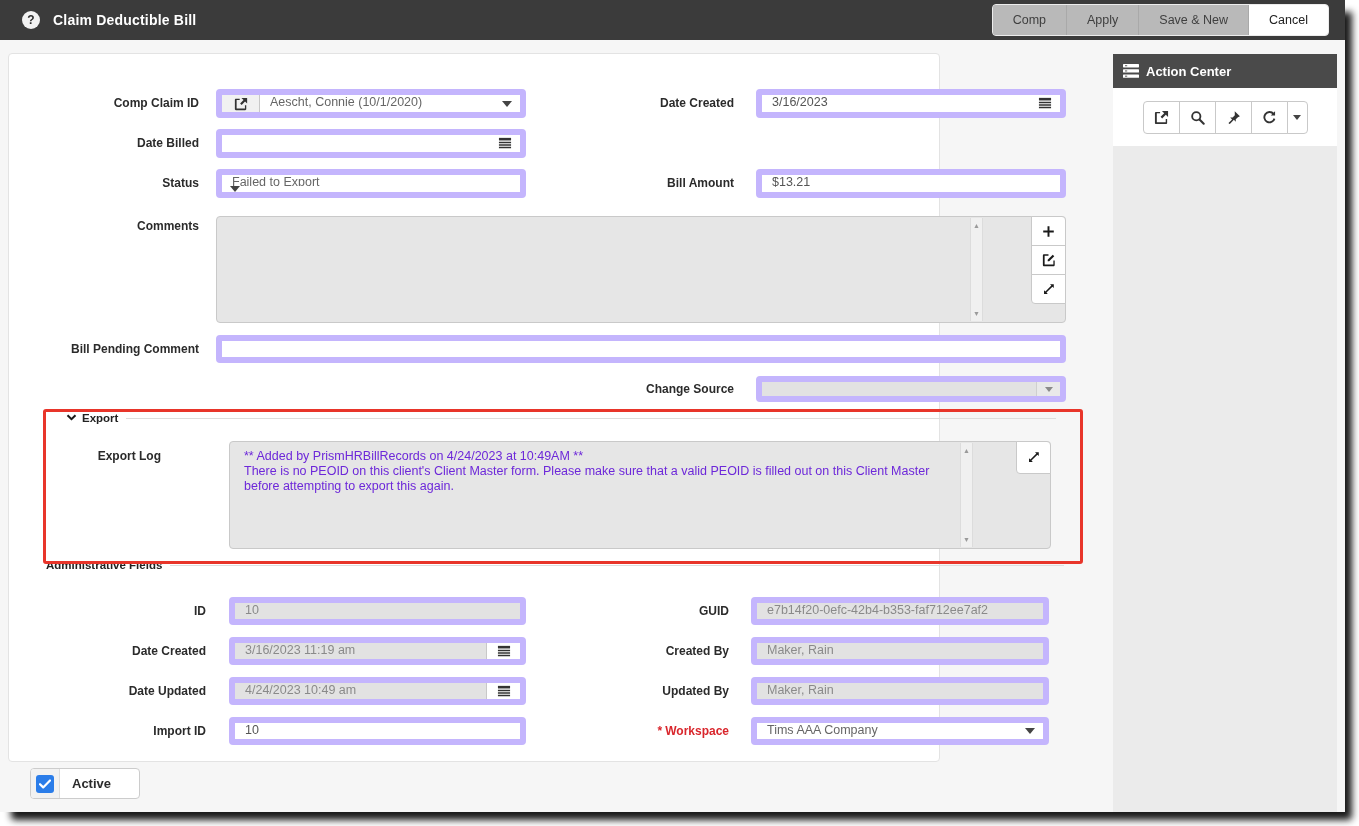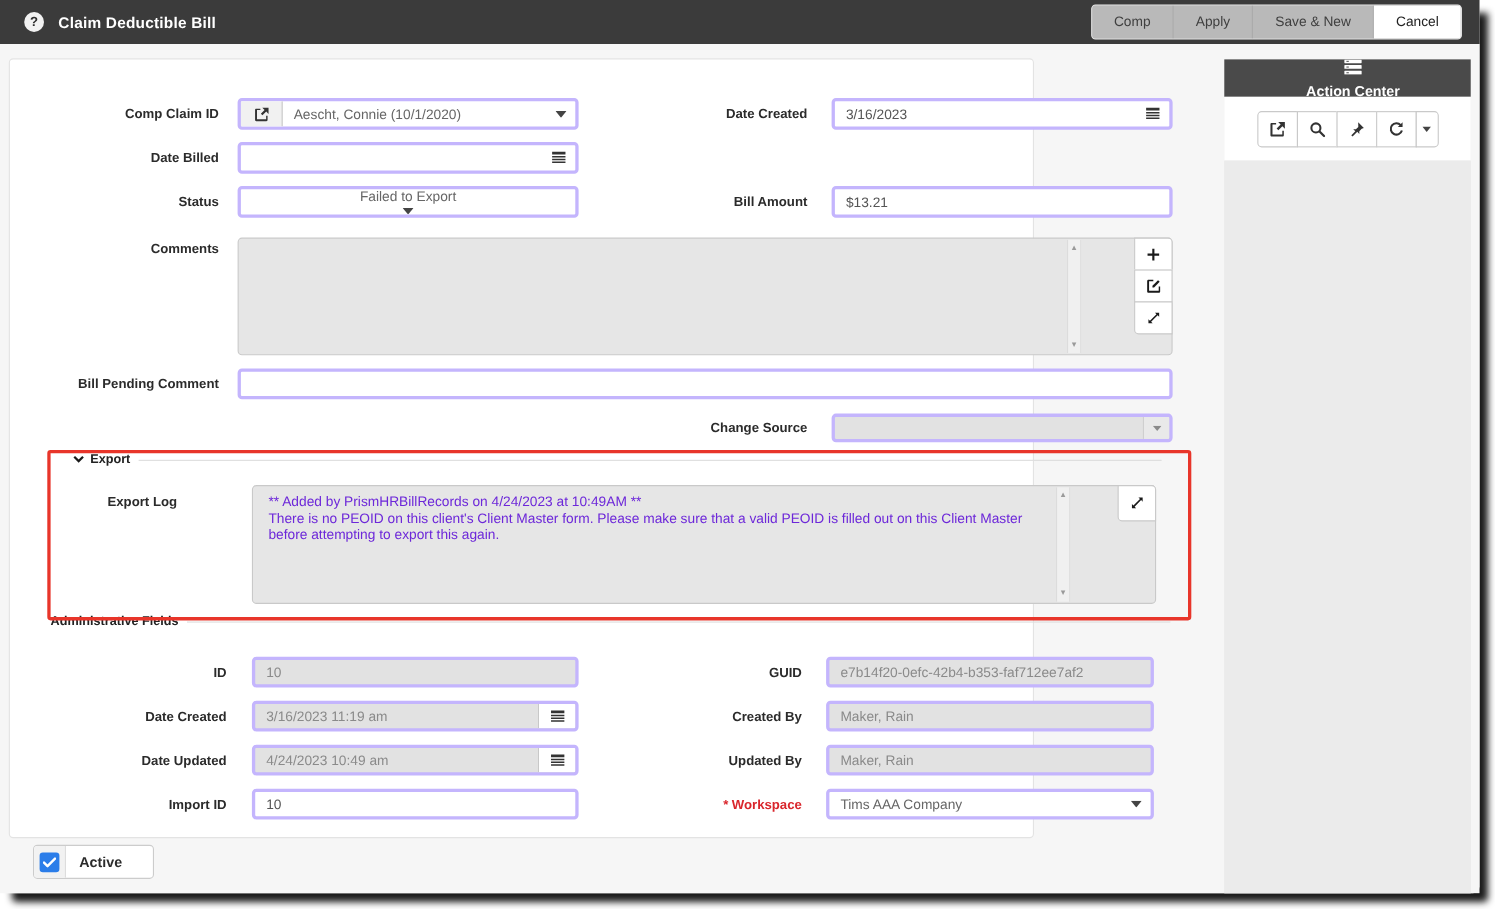--- a/index.html
+++ b/index.html
@@ -16,21 +16,21 @@
   .tb-btn { height:30px; padding:0 20px; font-size:12.5px; color:#3f3f3f; background:#b9b9b9; border:none;
             border-right:1px solid #a9a9a9; display:flex; align-items:center; cursor:pointer; font-family:inherit; }
   .tb-btn.cancel { background:#fff; color:#222; border-right:none; }
 
   
   .app-body { position:relative; height:772px; background:#f6f6f6; }
   .main-card { position:absolute; left:8px; top:13px; width:932px; height:709px; background:#fff;
                border:1px solid #e3e3e3; border-radius:4px; }
 
   .f-label { position:absolute; font-size:12px; font-weight:bold; color:#2b2b2b; text-align:right; line-height:14px; }
-  .ctrl { position:absolute; background:#fff; border:3px solid #c4b5fd; border-radius:4px; display:flex; align-items:center; overflow:hidden; }
+  .ctrl { position:absolute; background:#fff; border:6px solid #c4b5fd; border-radius:4px; display:flex; overflow:hidden; }
   .ctrl .val { flex:1; font-size:12.5px; color:#666; padding:0 10px; white-space:nowrap; overflow:hidden; }
   .ctrl .caret { width:26px; display:flex; align-items:center; justify-content:center; color:#444; }
   .ctrl.disabled { background:#e2e2e2; }
   .ctrl.disabled .val { color:#8a8a8a; }
   .seg-btn { width:38px; align-self:stretch; background:#f1f1f1; border-right:1px solid #c8c8c8; display:flex; align-items:center; justify-content:center; cursor:pointer; }
   .icon-right { width:30px; display:flex; align-items:center; justify-content:center; }
   .white-seg { width:34px; align-self:stretch; background:#fff; border-left:1px solid #c8c8c8; display:flex; align-items:center; justify-content:center; cursor:pointer; }
 
   
   .bigbox { position:absolute; background:#e6e6e6; border:1px solid #c9c9c9; border-radius:4px; }
@@ -56,21 +56,21 @@
 
   
   .active-wrap { position:absolute; left:30px; top:728px; height:31px; display:flex; align-items:stretch; background:#fff;
                  border:1px solid #ccc; border-radius:4px; overflow:hidden; cursor:pointer; }
   .cb-seg { width:29px; background:#f2f2f2; border-right:1px solid #ddd; display:flex; align-items:center; justify-content:center; }
   .cb-box { width:18px; height:18px; background:#2b7de9; border-radius:3px; display:flex; align-items:center; justify-content:center; }
   .active-lbl { display:flex; align-items:center; font-size:13px; font-weight:bold; color:#2b2b2b; padding:0 28px 0 12px; }
 
   
   .action-panel { position:absolute; left:1113px; top:14px; width:224px; height:758px; background:#ebebeb; }
-  .ac-header { height:34px; background:#4a4a4a; display:flex; align-items:center; padding-left:10px; gap:7px;flex-direction:column; }
+  .ac-header { height:34px; background:#4a4a4a; display:flex; align-items:center; padding-left:10px; gap:7px; }
   .ac-title { color:#fff; font-size:13px; font-weight:bold; }
   .ac-toolbar { height:58px; background:#fff; display:flex; align-items:center; justify-content:center; }
   .ac-group { display:flex; }
   .ac-btn { width:37px; height:33px; background:#fff; border:1px solid #c9c9c9; margin-left:-1px; display:flex; align-items:center; justify-content:center; cursor:pointer; }
   .ac-btn:first-child { margin-left:0; border-radius:4px 0 0 4px; }
   .ac-btn.caret-btn { width:21px; border-radius:0 4px 4px 0; color:#444; }
 
   svg { display:block; }
 </style>
 </head>

